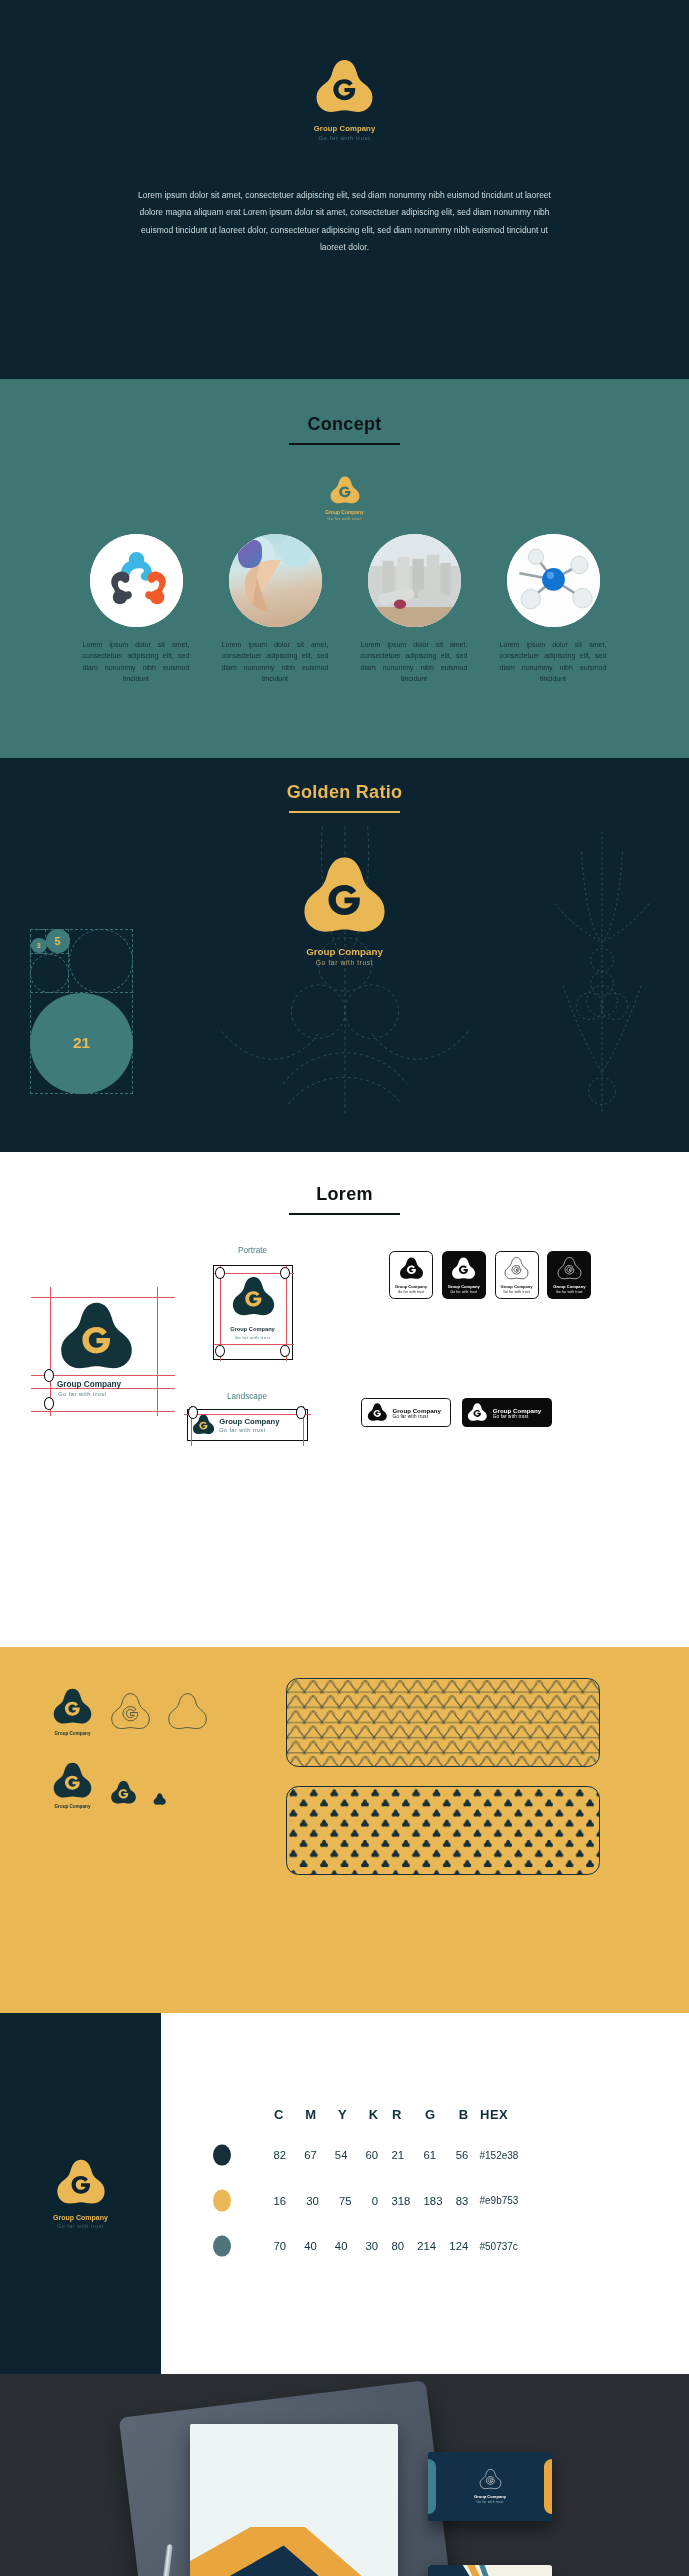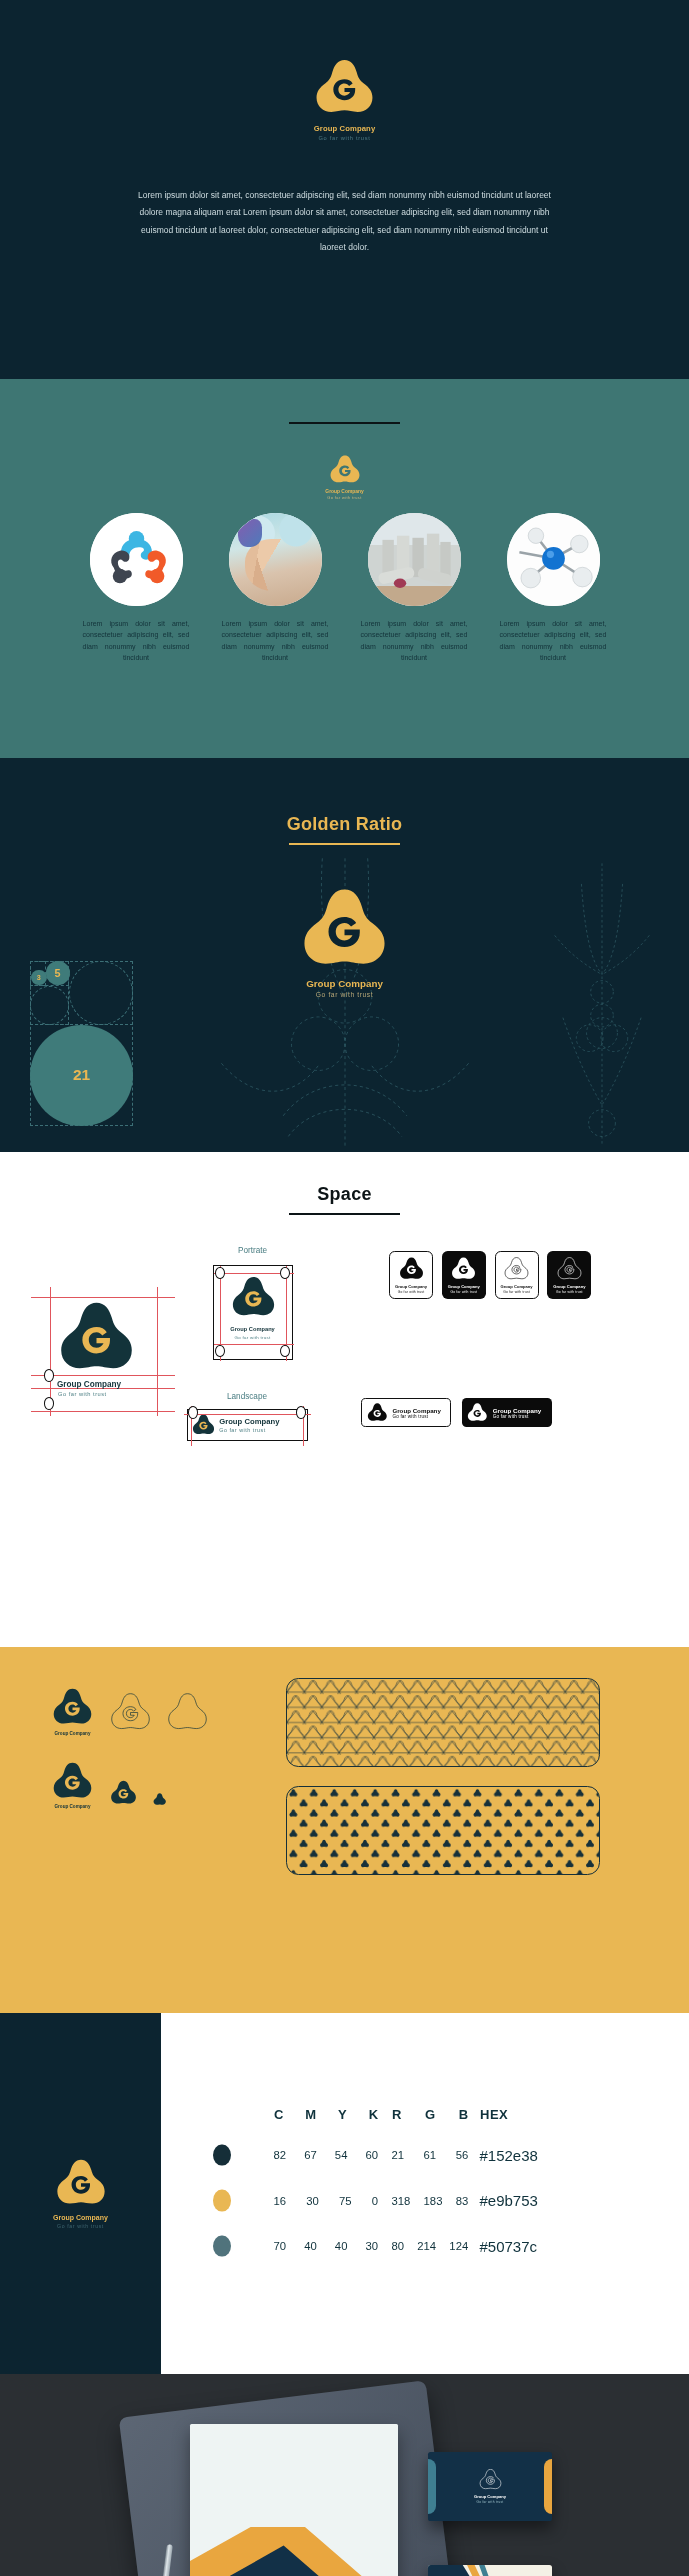--- a/index.html
+++ b/index.html
@@ -95,21 +95,21 @@
     background:
       linear-gradient(180deg,#dfe7ea 0 34%, #cfd4d2 34% 78%, #c2a98c 78% 100%),
       #cfd4d2;
     position:relative;
   }
   .art-photo-molecule {
     width:100%; height:100%; background:#fdfdfd; position:relative;
   }
 
   
-  .gr-head { padding-top:56px; }
+  .gr-head { padding-top:24px; }
   .gr-stage { position:relative; height:289px; margin-top:12.4px; }
   .fib { position:absolute; left:30px; top:103px; width:103px; height:165px; }
   .fib .box { position:absolute; border:0.5px dashed #3c6f76; }
   .fib .circ { position:absolute; border-radius:50%; }
   .fib .circ.dash { border:0.5px dashed #3c6f76; }
   .fib .circ.fill { background:#3f7b7a; }
   .fib .num {
     position:absolute; color:#e9b753; font-weight:bold;
     display:flex; align-items:center; justify-content:center;
     width:100%; height:100%;
@@ -221,21 +221,21 @@
   .h-cmyk { width:118px; display:flex; justify-content:space-between; padding-right:13.4px; }
   .h-rgb  { width:88px; display:flex; justify-content:space-between; padding-right:11.3px; }
   .h-hex  { width:67px; }
   .cl-row { margin-bottom:24px; }
   .sw { width:17.5px; height:21.6px; border-radius:50%; margin-right:43px; flex:none; }
   .cl-cmyk, .cl-rgb {
     display:flex; width:118px; justify-content:space-between;
     font-size:11.3px; color:#10323c; font-weight:500; padding-right:13.4px;
   }
   .cl-rgb { width:88px; padding-right:11.3px; }
-  .cl-hex { width:67px; font-size:15px; color:#10323c; font-weight:500; }
+  .cl-hex { width:67px; font-size:10px; color:#10323c; font-weight:500; }
 
   
   .mk { position:relative; width:100%; height:100%; background:#2b2f33; overflow:hidden; }
   .mk-folder {
     position:absolute; left:135px; top:24px; width:309px; height:286px;
     background:linear-gradient(135deg,#5c6674,#434c59);
     border-radius:8.2px; transform:rotate(-7deg);
     box-shadow:0 11.3px 23px rgba(0,0,0,.45);
   }
   .mk-letter {
@@ -316,20 +316,21 @@
         </div>
         <div class="lk-name hero-name">Group Company</div>
         <div class="lk-tag hero-tag">Go far with trust</div>
       </div>
       <p class="hero-para">Lorem ipsum dolor sit amet, consectetuer adipiscing elit, sed diam nonummy nibh euismod tincidunt ut laoreet dolore magna aliquam erat Lorem ipsum dolor sit amet, consectetuer adipiscing elit, sed diam nonummy nibh euismod tincidunt ut laoreet dolor, consectetuer adipiscing elit, sed diam nonummy nibh euismod tincidunt ut laoreet dolor.</p>
     </div>
   </section>
 
   <section class="sec sec-concept">
     <div class="cc-head sec-title title-dark">
+      <span class="t">Concept</span>
       <span class="rule"></span>
     </div>
 
     <div class="cc-logo">
       <div class="mark">
         <svg viewBox="0 0 120 114">
           <path fill="#e9b753" d="M60 2c13 0 20 10 24 24 3 11 6 16 14 22 11 8 17 16 17 28 0 17-13 28-29 28-11 0-17-3-26-3s-15 3-26 3C18 104 5 93 5 76c0-12 6-20 17-28 8-6 11-11 14-22C40 12 47 2 60 2z"></path>
           <path fill="#3e7673" d="M60 40c7 0 13 3 16 8l-7 5c-2-3-5-5-9-5-7 0-12 5-12 12s5 12 12 12c5 0 9-3 11-7H60v-8h21v4c0 12-9 20-21 20s-22-9-22-21 10-20 22-20z"></path>
         </svg>
       </div>
@@ -476,21 +477,21 @@
           <path d="M216 300 C192 370, 164 430, 140 470"></path>
           <ellipse cx="140" cy="505" rx="26" ry="26"></ellipse>
         </g>
       </svg>
 
     </div>
   </section>
 
   <section class="sec sec-space">
     <div class="sp-head sec-title title-dark">
-      <span class="t">Space</span>
+      <span class="t">Lorem</span>
       <span class="rule"></span>
     </div>
 
     <div class="sp-body">
 
       <div class="sp-main">
         <div class="guides">
           <div class="sp-redline" style="left:0;top:9.3px;width:144px;height:0.5px;"></div>
           <div class="sp-redline" style="left:0;top:88px;width:144px;height:0.5px;"></div>
           <div class="sp-redline" style="left:0;top:101px;width:144px;height:0.5px;"></div>

